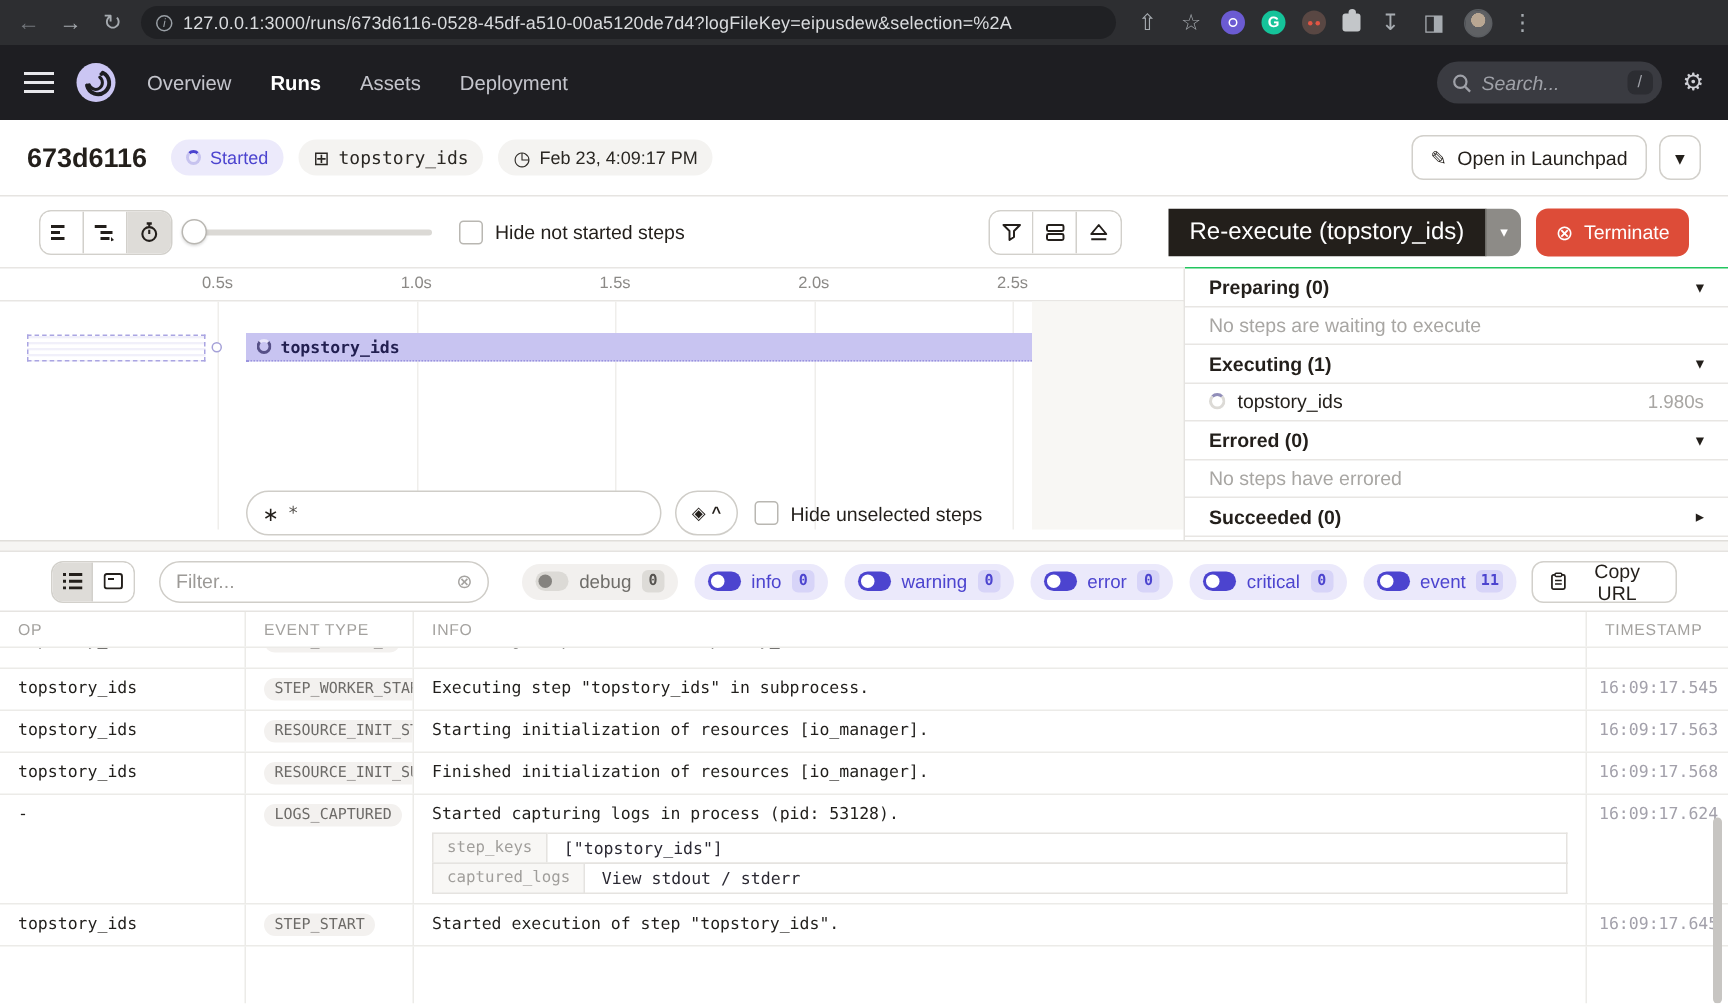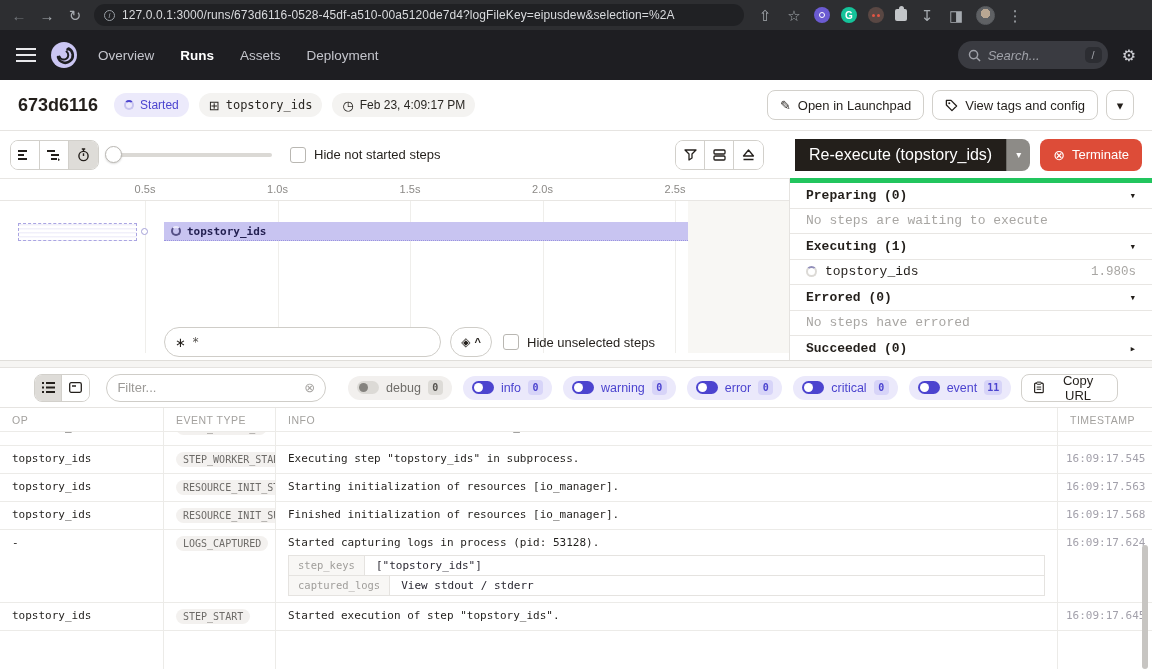--- a/index.html
+++ b/index.html
@@ -41,21 +41,21 @@
   .run-id { font-size:18px; font-weight:bold; color:#231f1b; margin-right:6px; }
   .pill { height:24px; border-radius:12px; display:flex; align-items:center; gap:6px; padding:0 10px; font-size:12px; }
   .pill.status { background:#eceafb; color:#4c44cf; }
   .pill.gray { background:#f4f3f1; color:#2a2723; }
   .ring { width:10px; height:10px; border-radius:50%; border:2px solid #c7c3ef; border-top-color:#4c44cf; }
   .hdr-right { margin-left:auto; display:flex; align-items:center; gap:8px; }
   .btn { height:30px; border:1px solid #d2d0cb; background:#fff; border-radius:8px; display:flex; align-items:center; gap:7px; padding:0 12px; font-size:13px; color:#231f1b; cursor:pointer; }
   .btn.sq { width:28px; padding:0; justify-content:center; }
 
   
-  .gantt-toolbar { left:0; top:131px; width:1152px; height:47px; display:flex; align-items:center; padding:0 10px; gap:2px; }
+  .gantt-toolbar { left:0; top:131px; width:1152px; height:47px; display:flex; align-items:center; padding:0 26px; gap:2px; }
   .seg { display:flex; border:1px solid #d2d0cb; border-radius:8px; overflow:hidden; height:30px; }
   .seg-btn { width:29px; display:flex; align-items:center; justify-content:center; background:#fff; border-right:1px solid #d2d0cb; cursor:pointer; }
   .seg-btn:last-child { border-right:none; }
   .seg-btn.sel { background:#dedcd8; }
   .slider { width:165px; height:4px; background:#dbd9d5; border-radius:2px; position:relative; margin-left:6px; }
   .slider-knob { position:absolute; left:-2px; top:-7px; width:17px; height:17px; background:#fff; border:1px solid #b9b7b2; border-radius:50%; box-shadow:0 1px 2px rgba(0,0,0,.15); cursor:pointer; }
   .checkbox { width:16px; height:16px; border:1px solid #b9b7b2; border-radius:3px; background:#fff; cursor:pointer; flex:0 0 auto; }
   .chk-label { font-size:13px; color:#231f1b; }
   .gt-right { margin-left:auto; display:flex; align-items:center; gap:10px; }
   .split-btn { display:flex; height:32px; border-radius:8px; overflow:hidden; cursor:pointer; }
@@ -76,21 +76,21 @@
   .bar-ring { width:10px; height:10px; border-radius:50%; border:2px solid #565087; border-top-color:#e9e7fa; flex:0 0 auto; }
   .bar-label { font-family:"DejaVu Sans Mono", monospace; font-size:11px; font-weight:bold; color:#221f50; }
   .sel-row { position:absolute; left:0; top:144px; width:100%; height:38px; display:flex; align-items:center; }
   .sel-input { position:absolute; left:164px; width:277px; height:30px; border:1px solid #cfcdc8; border-radius:15px; background:#fff; display:flex; align-items:center; padding:0 10px; gap:6px; }
   .sel-ico { font-size:13px; color:#231f1b; }
   .sel-val { font-family:"DejaVu Sans Mono", monospace; font-size:12px; color:#55524e; }
   .lvl-btn { position:absolute; left:450px; width:42px; height:30px; border:1px solid #cfcdc8; border-radius:15px; background:#fff; display:flex; align-items:center; justify-content:center; gap:4px; font-size:11px; color:#231f1b; cursor:pointer; }
   .hide-unsel { position:absolute; left:503px; display:flex; align-items:center; gap:8px; }
 
   
-  .step-panel { left:790px; top:178px; width:362px; height:182px; border-top:5px solid #22c55e; background:#fff; overflow:hidden;font-family:Liberation Mono, monospace; }
+  .step-panel { left:790px; top:178px; width:362px; height:182px; border-top:1px solid #22c55e; background:#fff; overflow:hidden; }
   .p-row { height:25.5px; border-bottom:1px solid #e8e6e3; display:flex; align-items:center; padding:0 16px; }
   .p-title { font-size:13px; font-weight:bold; color:#231f1b; flex:1; }
   .p-caret { font-size:11px; color:#231f1b; }
   .p-empty { font-size:13px; color:#a8a6a3; }
   .p-step-name { font-size:13px; color:#231f1b; margin-left:8px; flex:1; }
   .p-dur { font-size:12.5px; color:#a8a6a3; }
   .p-ring { width:11px; height:11px; border-radius:50%; border:2px solid #dcdad6; border-top-color:#918eb9; }
 
   
   .splitter { left:0; top:360px; width:1152px; height:8px; background:#f6f5f3; border-top:1px solid #e0deda; border-bottom:1px solid #e5e3e0; }
@@ -213,27 +213,20 @@
     </span>
     <span class="pill gray">
       <span style="font-size:13px;">◷</span>
       <span>Feb 23, 4:09:17 PM</span>
     </span>
     <div class="hdr-right">
       <button class="btn">
         <span>✎</span>
         <span>Open in Launchpad</span>
       </button>
-      <button class="btn">
-        <svg class="ic" width="13" height="13" viewBox="0 0 14 14">
-            <path d="M1.5 1.5 h5 l6 6 -5 5 -6 -6 z" fill="none" stroke="#231f1b" stroke-width="1.4" stroke-linejoin="round"></path>
-            <circle cx="4.6" cy="4.6" r="1.1" fill="#231f1b"></circle>
-          </svg>
-        <span>View tags and config</span>
-      </button>
       <button class="btn sq">
           <span>▾</span>
         </button>
     </div>
   </div>
 
   <div class="abs gantt-toolbar">
     <div class="seg">
       <div class="seg-btn">
         <svg class="ic" width="14" height="12" viewBox="0 0 14 12">

